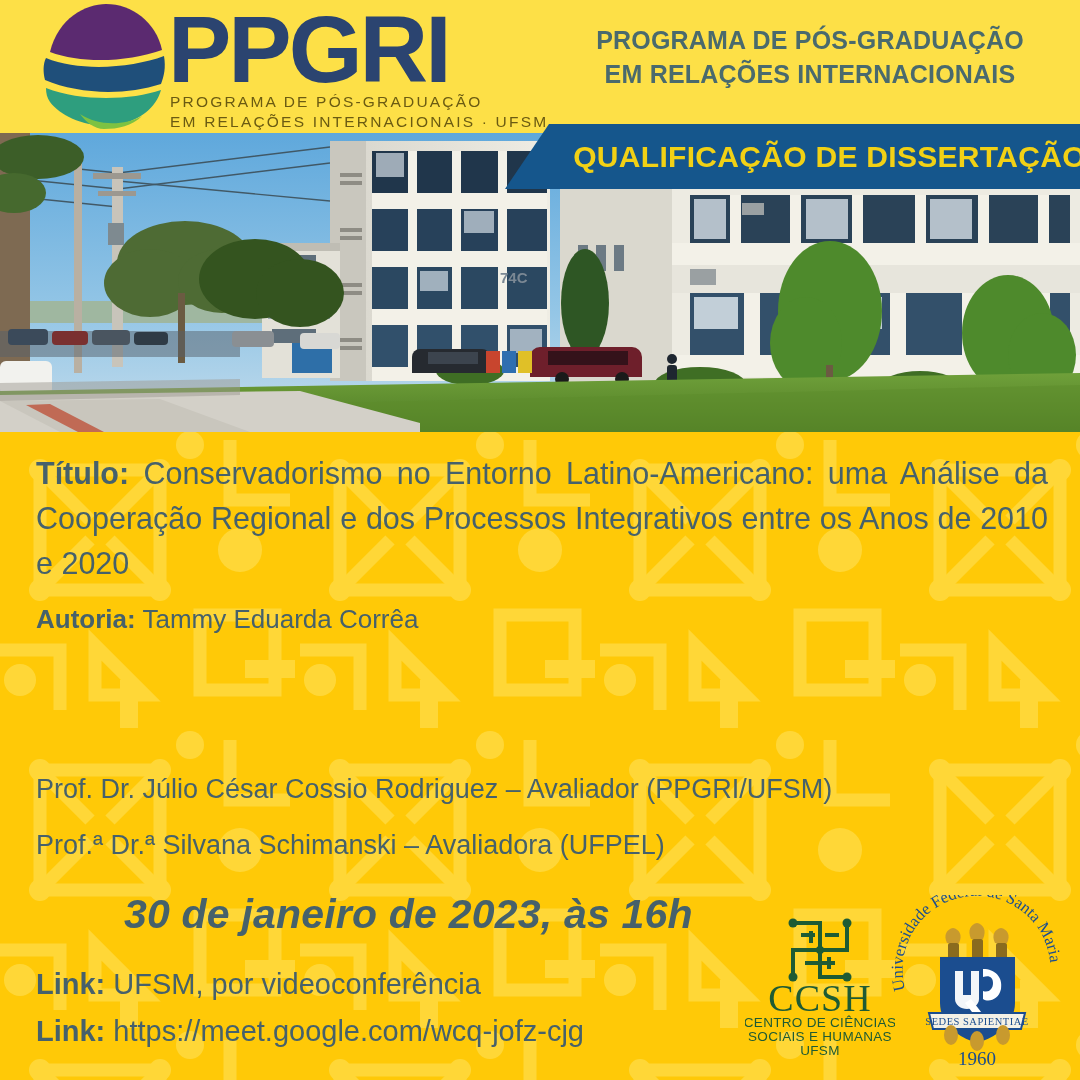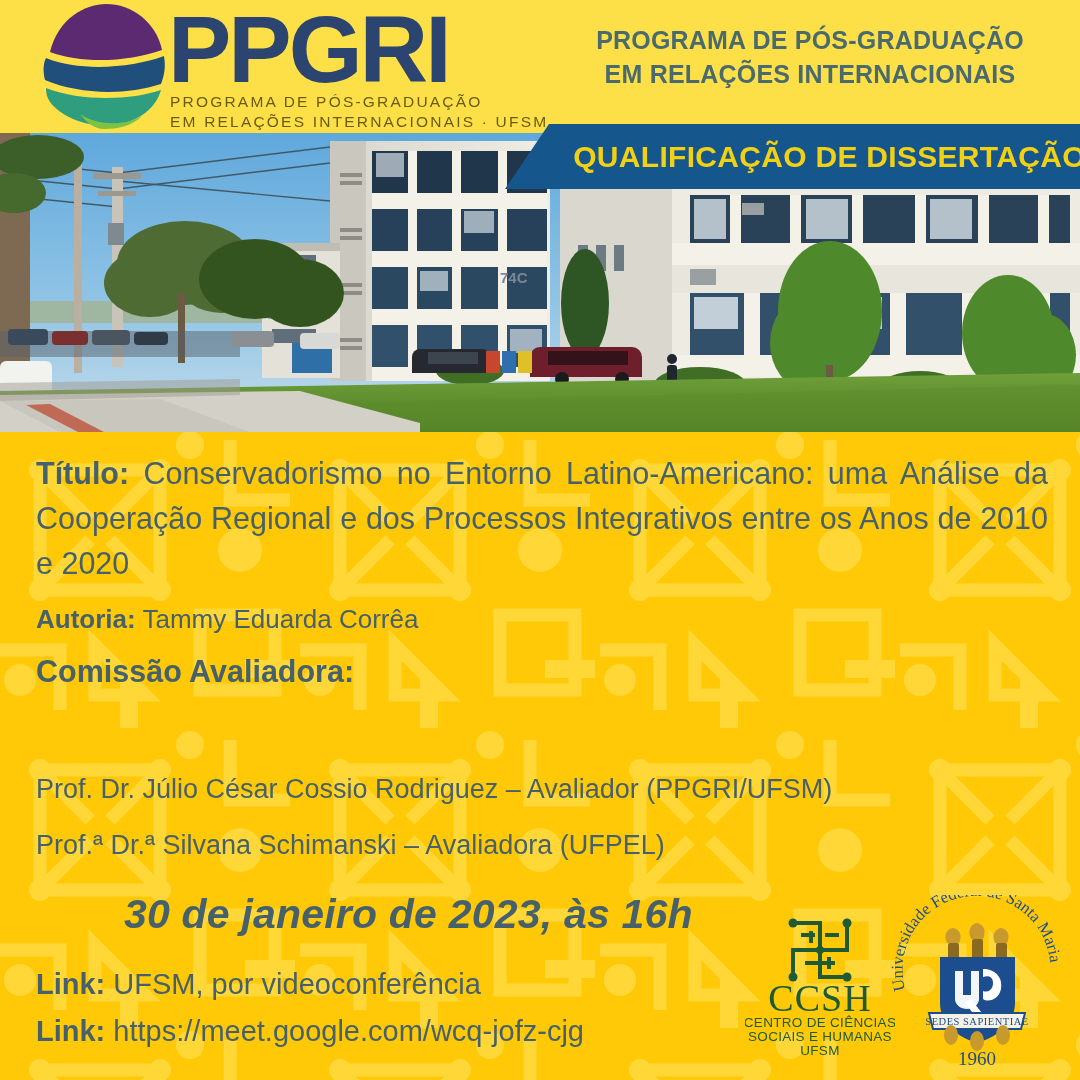--- a/index.html
+++ b/index.html
@@ -401,21 +401,20 @@
     <div class="titulo txt">
       <span class="lbl">Título:</span>
       <span>Conservadorismo no Entorno Latino-Americano: uma Análise da Cooperação Regional e dos Processos Integrativos entre os Anos de 2010 e 2020</span>
     </div>
 
     <div class="autoria txt">
       <span class="lbl">Autoria:</span>
       <span>Tammy Eduarda Corrêa</span>
     </div>
 
-    <div class="comissao-lbl txt">Comissão Avaliadora:</div>
 
     <div class="member txt m1">Prof. Dr. Júlio César Cossio Rodriguez – Avaliador (PPGRI/UFSM)</div>
     <div class="member txt m2">Prof.ª Dr.ª Silvana Schimanski – Avaliadora (UFPEL)</div>
 
     <div class="data txt">30 de janeiro de 2023, às 16h</div>
 
     <div class="local txt">
       <span class="lbl">Link:</span>
       <span>UFSM, por videoconferência</span>
     </div>

